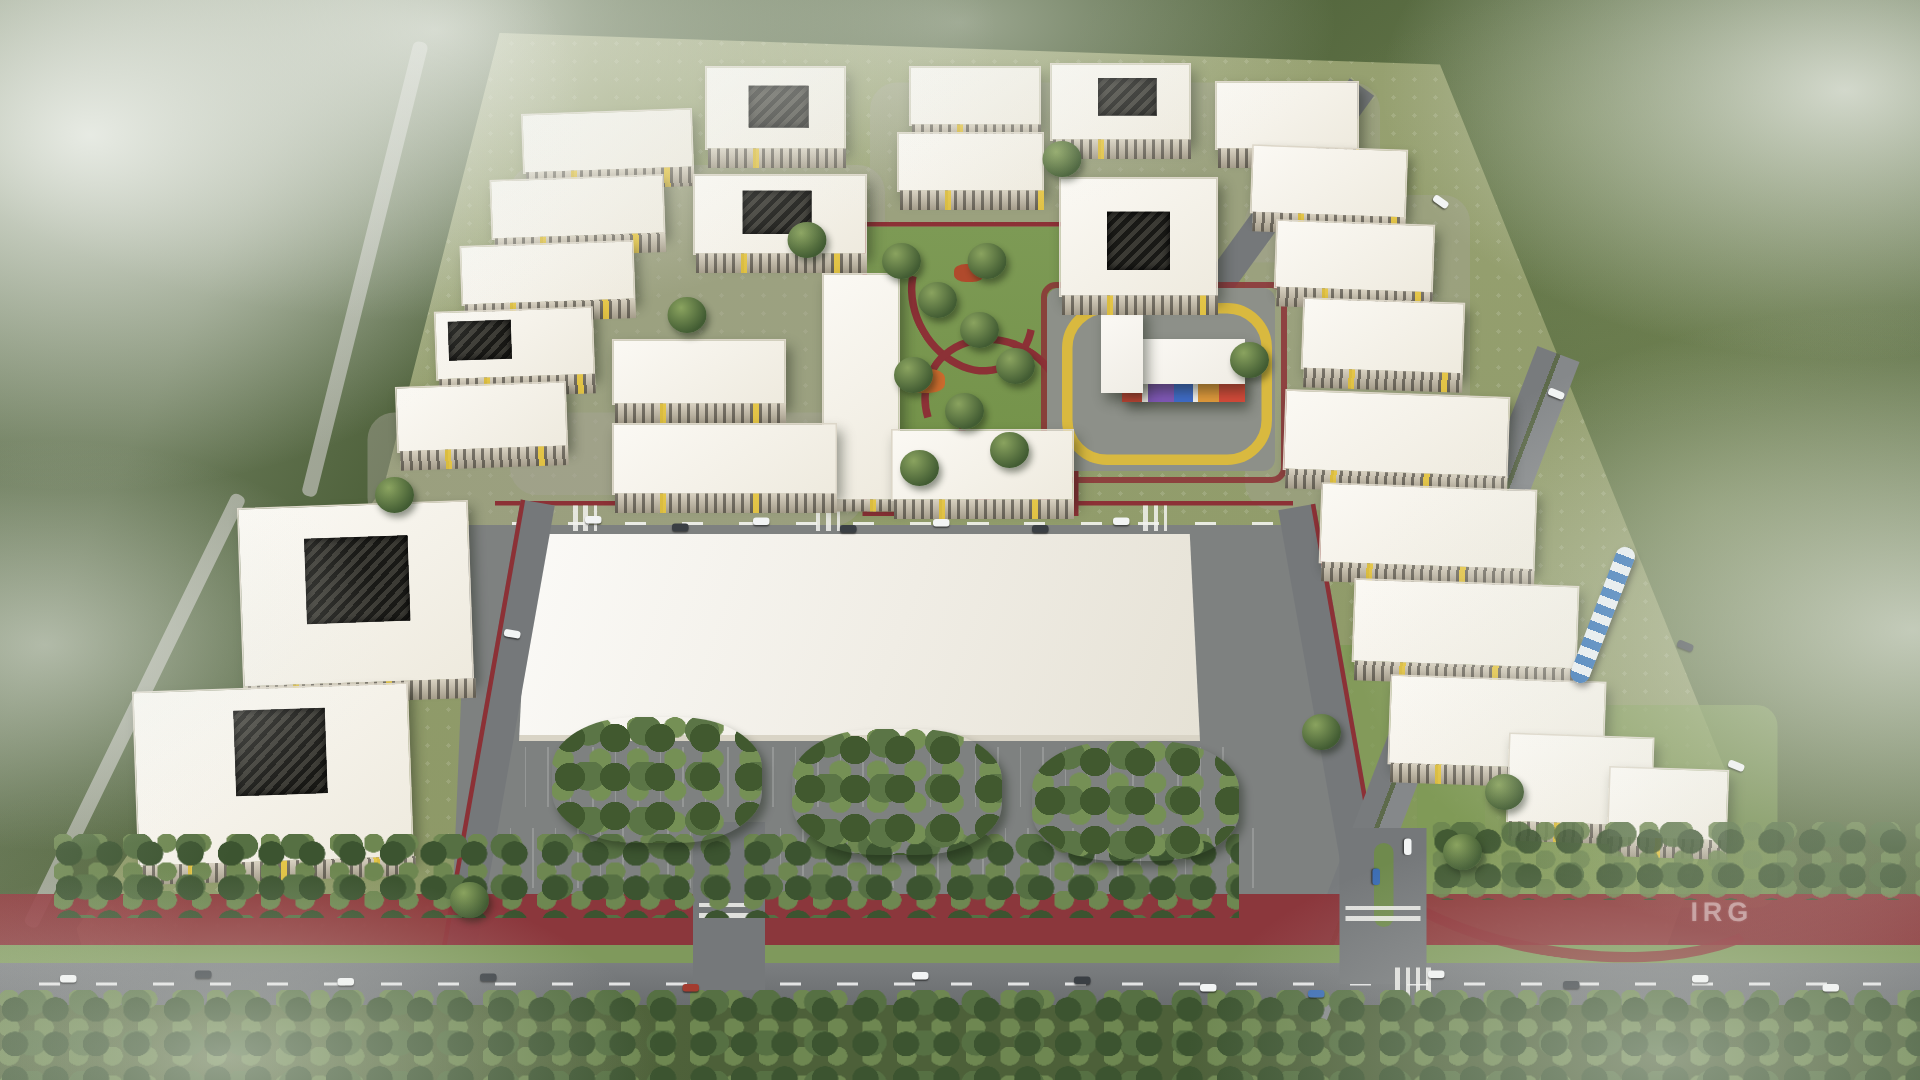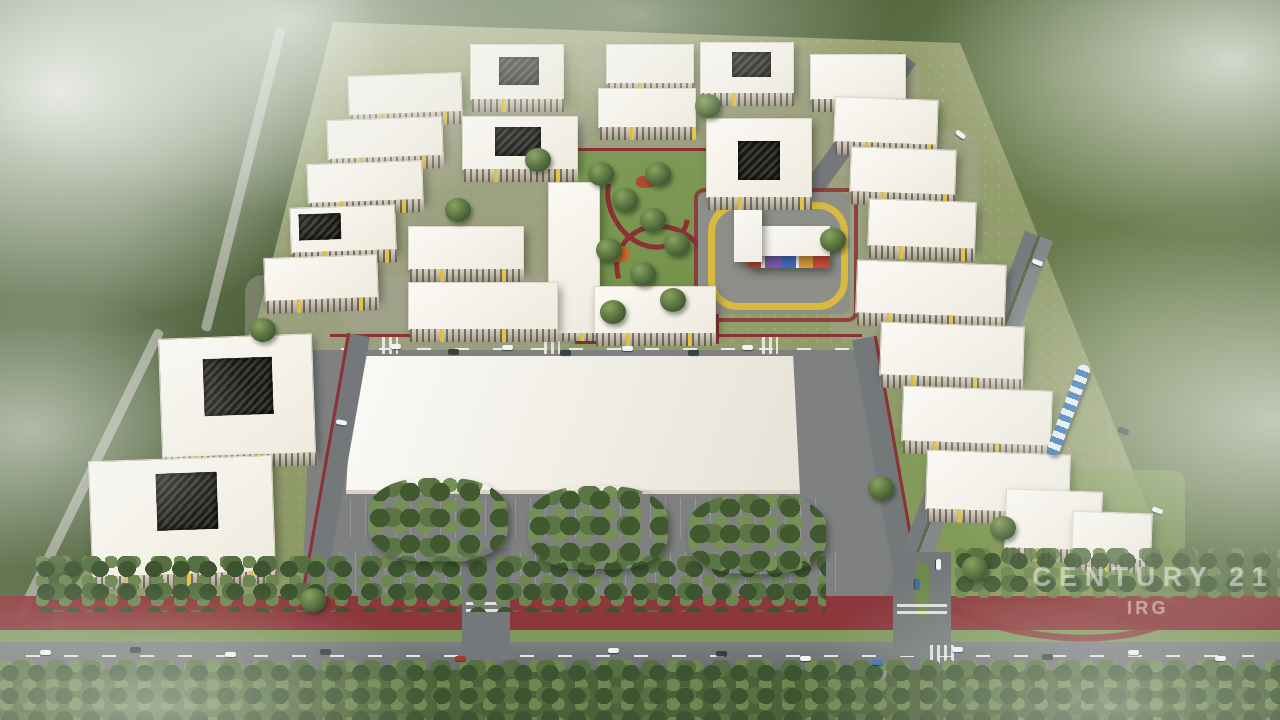--- a/index.html
+++ b/index.html
@@ -289,15 +289,14 @@
   <div class="car" style="left:742px;top:345px"></div>
   <div class="car" style="left:1032px;top:260px;transform:rotate(21deg)"></div>
   <div class="car dark" style="left:1118px;top:428px;transform:rotate(21deg)"></div>
   <div class="car" style="left:1152px;top:508px;transform:rotate(21deg)"></div>
   <div class="car" style="left:955px;top:132px;transform:rotate(36deg)"></div>
   <div class="car blue" style="left:912px;top:582px;transform:rotate(90deg)"></div>
   <div class="car" style="left:933px;top:562px;transform:rotate(90deg)"></div>
   <div class="car" style="left:336px;top:420px;transform:rotate(10deg)"></div>
 
   <div class="o fog"></div>
-  <div class="o wm" style="left:1032px;top:562px;font-size:27px">CENTURY 21</div>
   <div class="o wm" style="left:1127px;top:598px;font-size:18px;letter-spacing:.18em;color:rgba(255,255,255,.38)">IRG</div>
 </div>
 
 </body></html>

